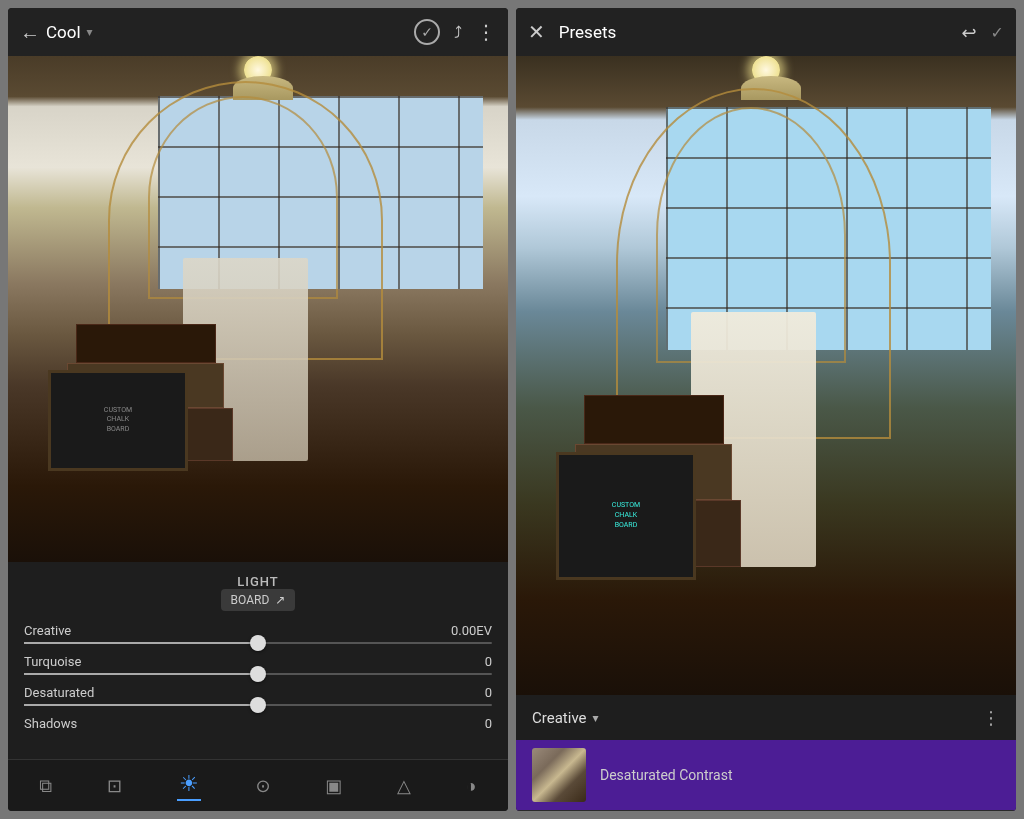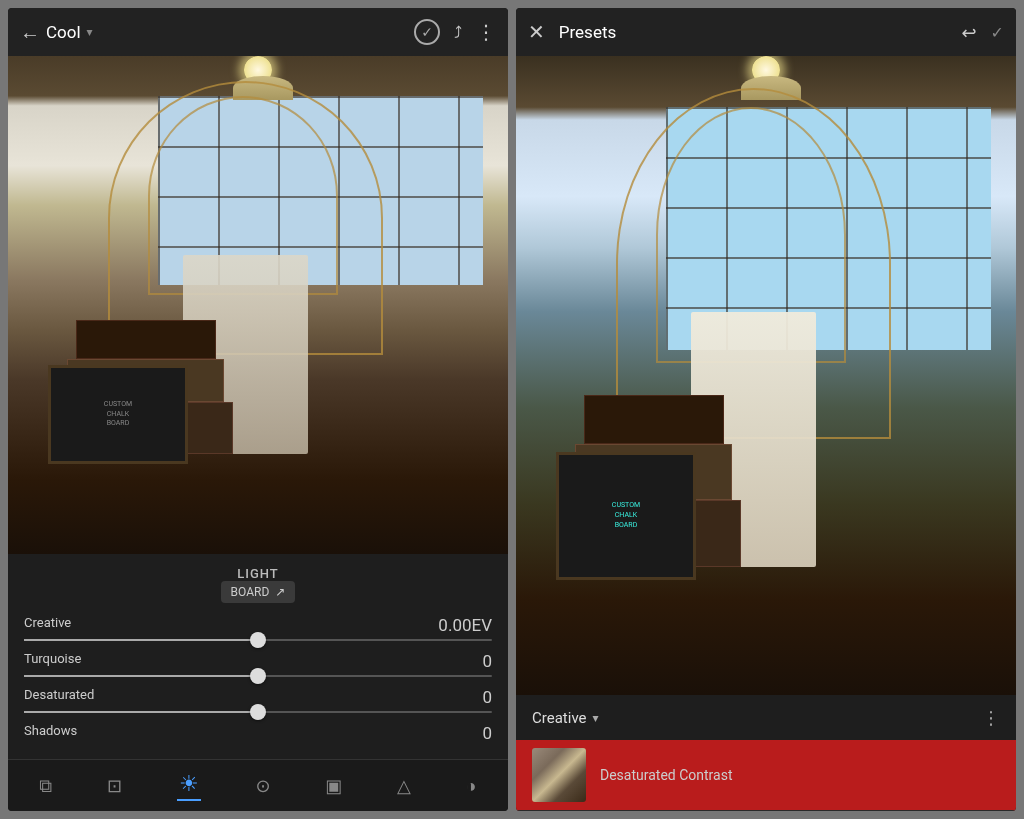--- a/index.html
+++ b/index.html
@@ -183,21 +183,21 @@
       display: flex;
       justify-content: space-between;
       margin-bottom: 4px;
     }
     .slider-label {
       color: #ccc;
       font-size: 13px;
     }
     .slider-value {
       color: #ccc;
-      font-size: 17px;
+      font-size: 13px;
     }
     .slider-track {
       position: relative;
       height: 2px;
       background: #555;
       border-radius: 1px;
       margin-bottom: 6px;
     }
     .slider-fill {
       position: absolute;
@@ -210,21 +210,21 @@
       position: absolute;
       top: 50%;
       transform: translate(-50%, -50%);
       width: 16px;
       height: 16px;
       background: #ddd;
       border-radius: 50%;
       box-shadow: 0 1px 3px rgba(0,0,0,0.5);
     }
     .shadows-partial {
-      margin-bottom: 4px;
+      margin-bottom: 16px;
     }
     
     .bottom-toolbar {
       display: flex;
       justify-content: space-around;
       align-items: center;
       background: #1a1a1a;
       padding: 8px 4px;
       height: 52px;
       border-top: 1px solid #333;
@@ -267,21 +267,21 @@
     }
     .chevron-down {
       font-size: 12px;
       color: #aaa;
     }
     .preset-more {
       color: #aaa;
       font-size: 18px;
     }
     .preset-list {
-      background: #b91c1c;
+      background: #4c1d95;
       overflow-y: auto;
     }
     .preset-item {
       display: flex;
       align-items: center;
       padding: 8px 16px;
       border-bottom: 1px solid #2a2a2a;
       cursor: pointer;
       position: relative;
     }

